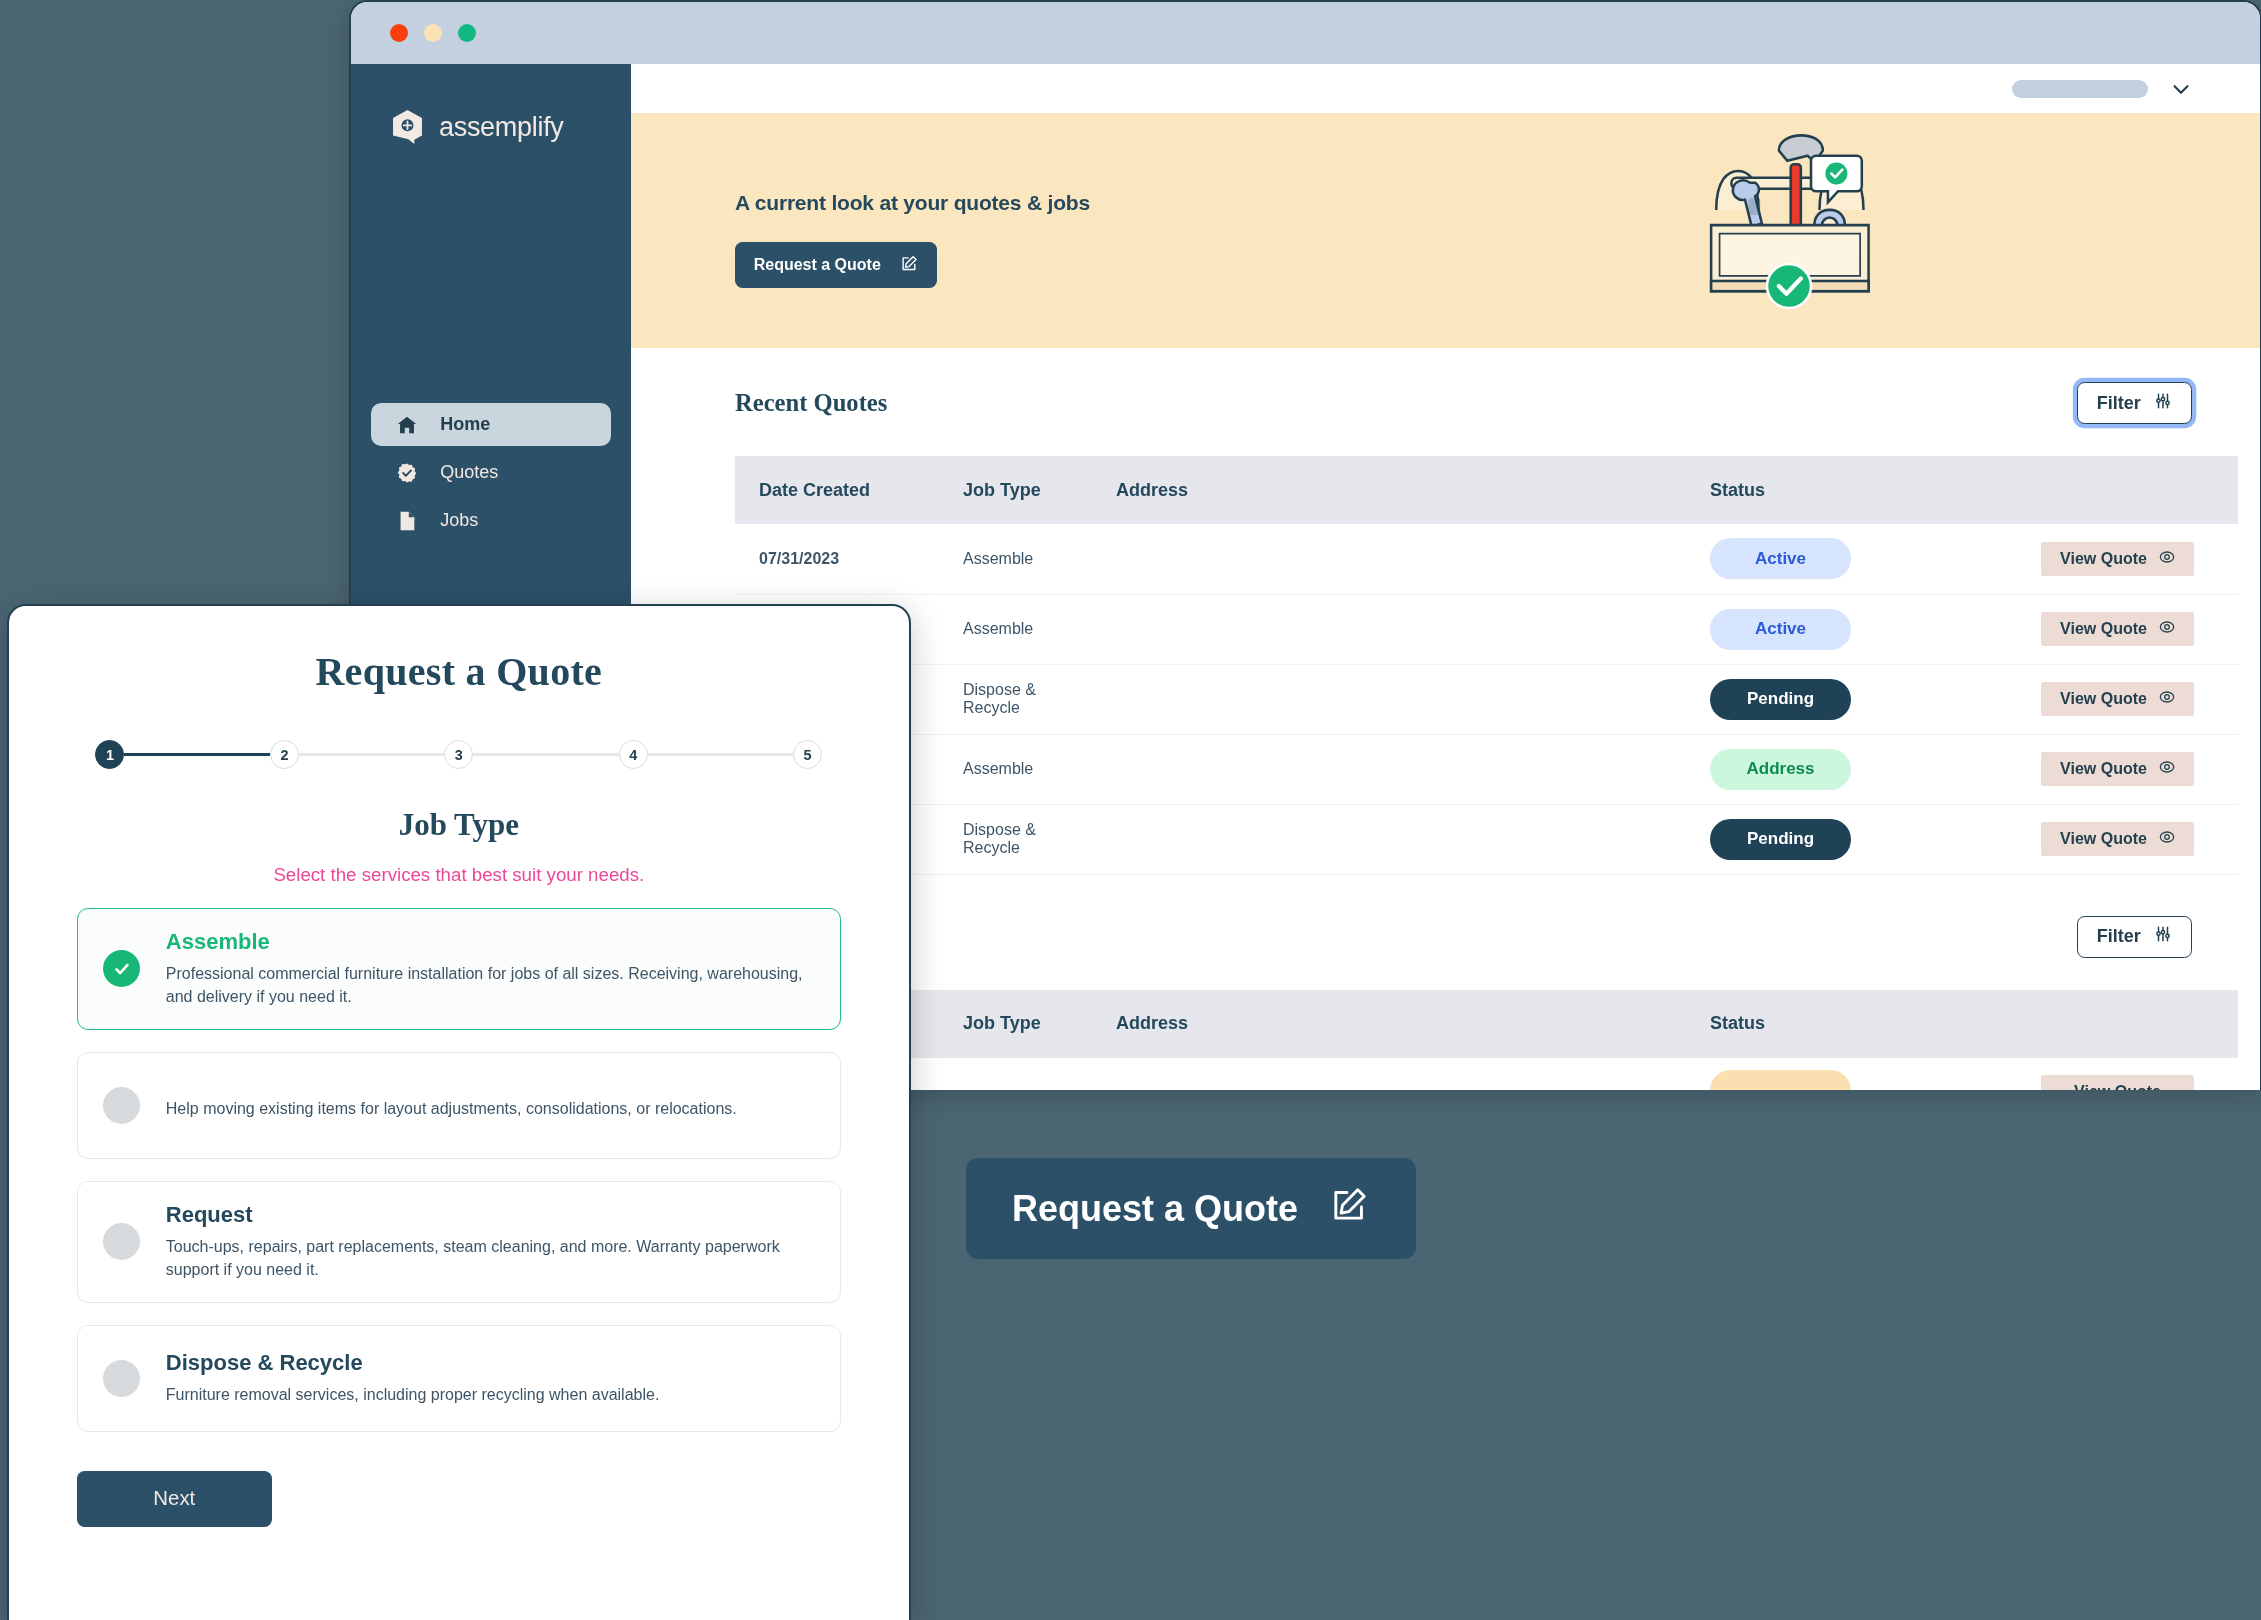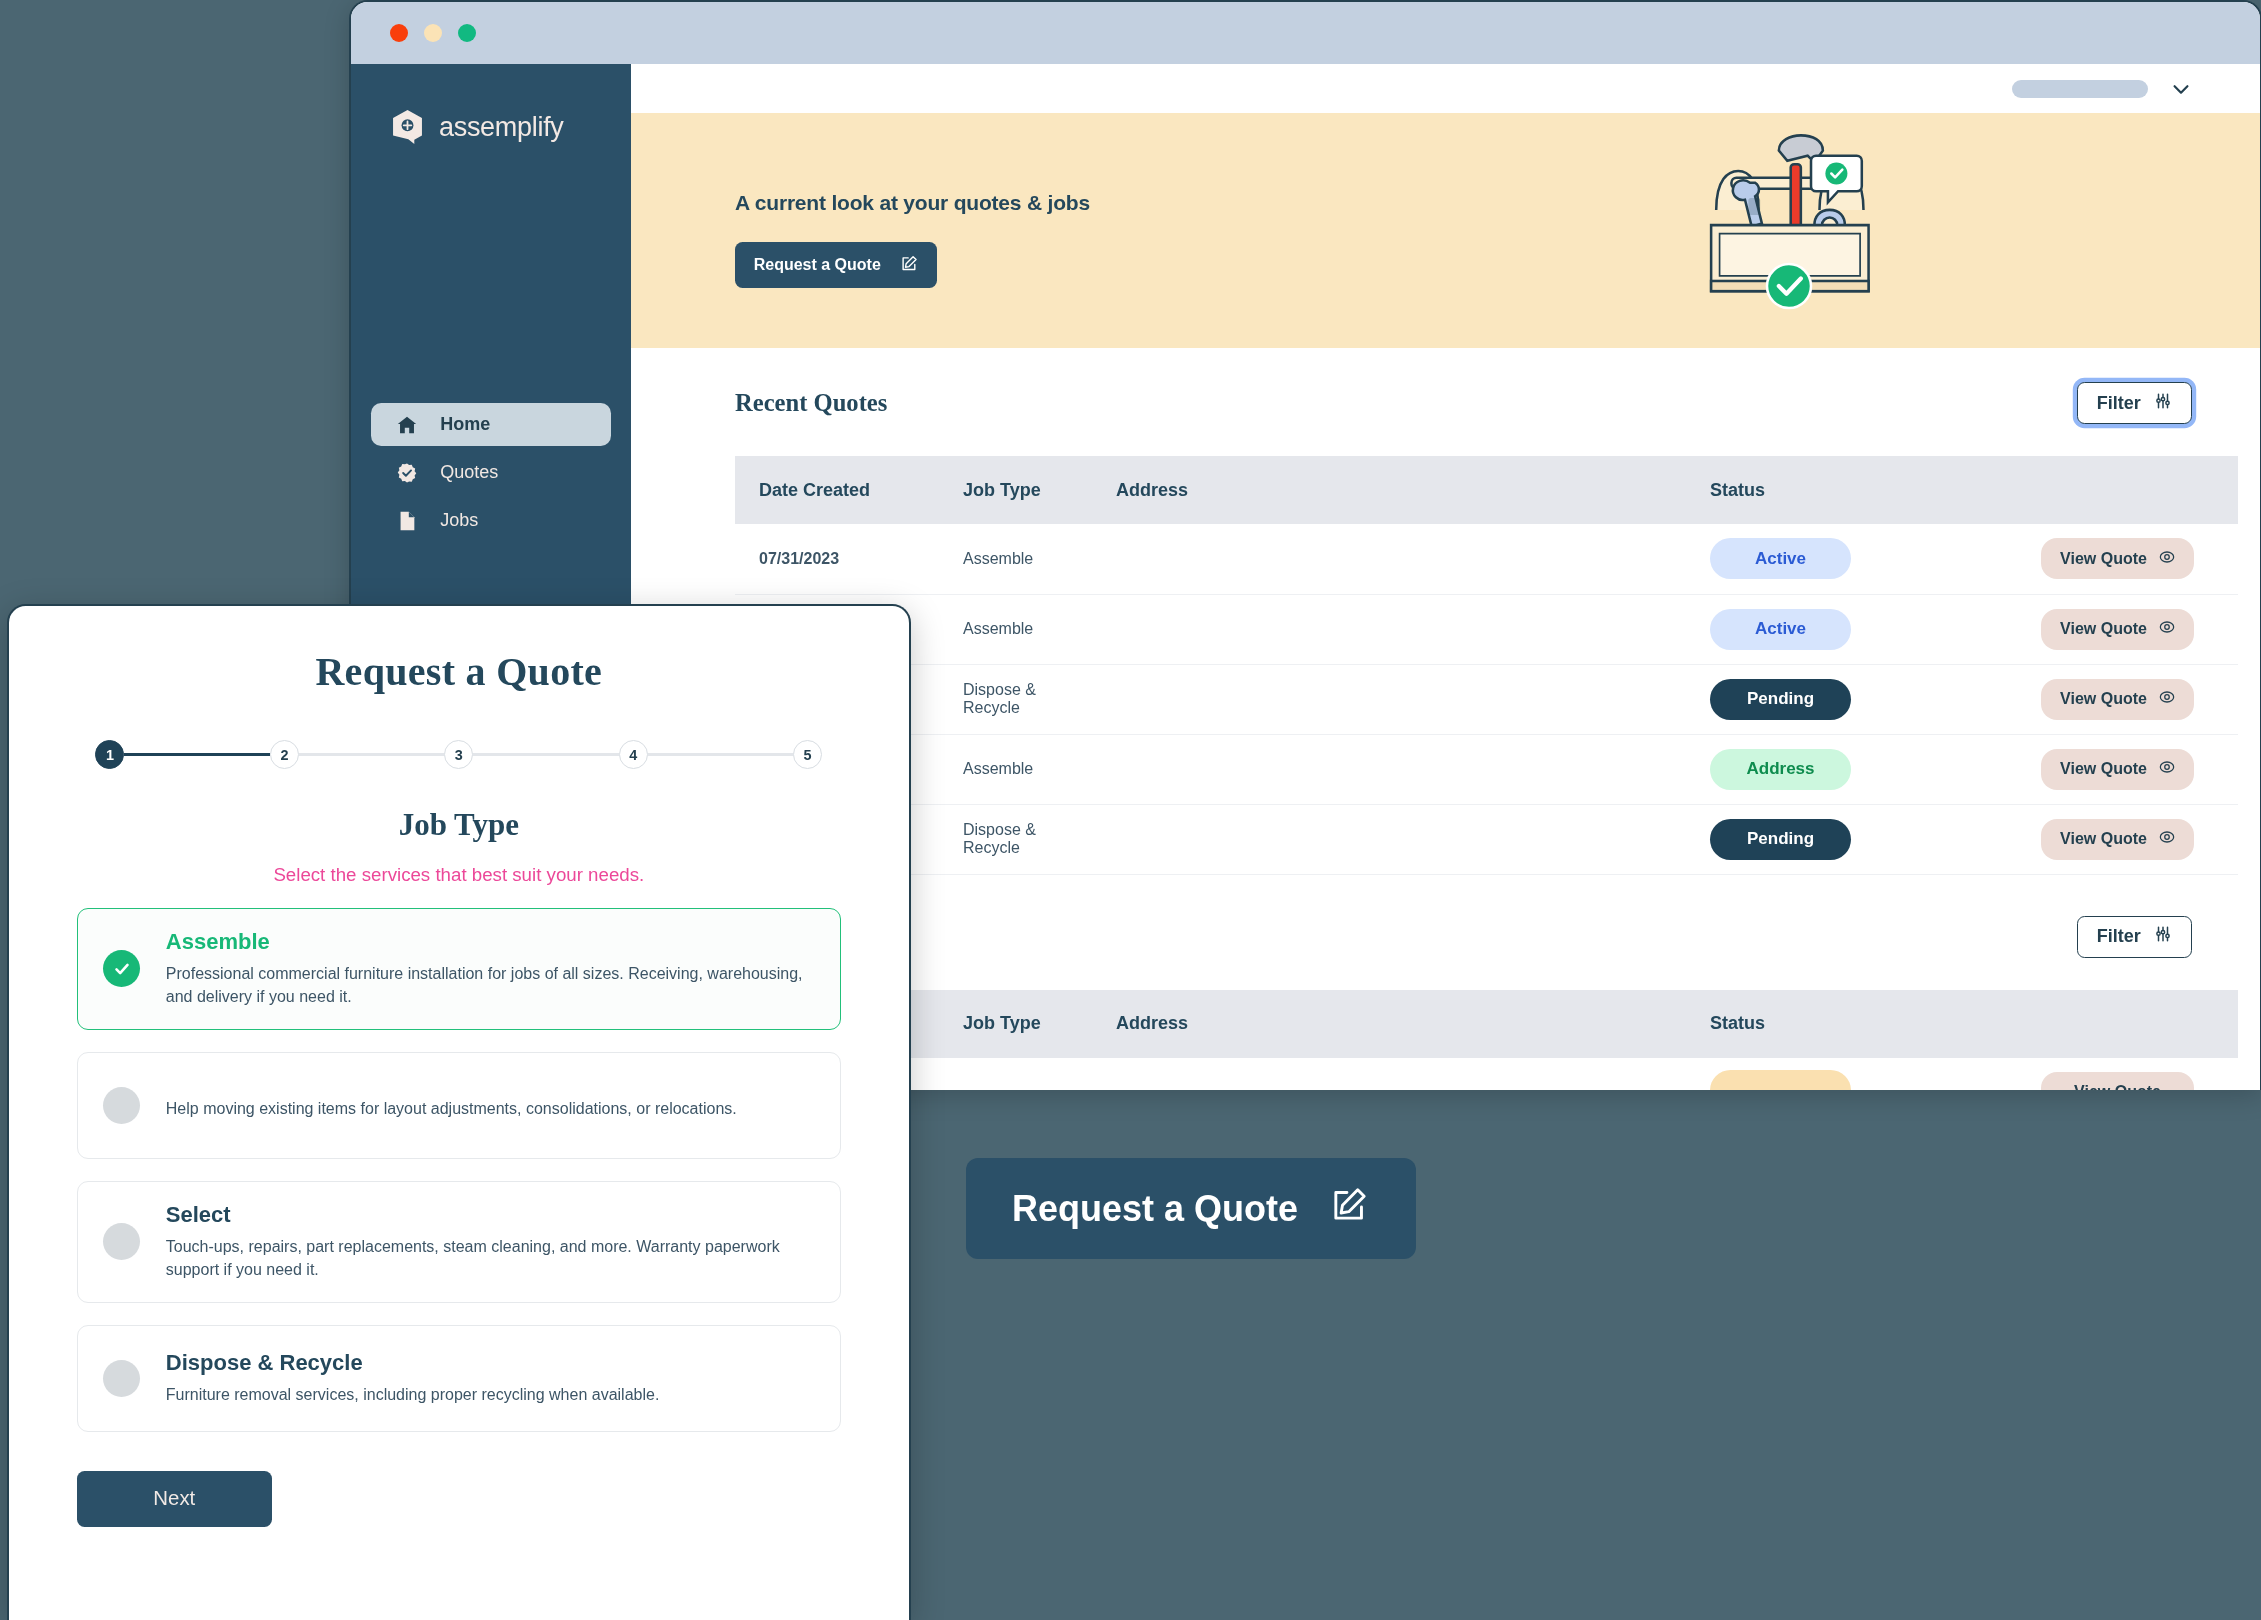--- a/index.html
+++ b/index.html
@@ -106,22 +106,22 @@
     display: inline-flex; align-items: center; justify-content: center;
     min-width: 141px; height: 41px; border-radius: 20.4px;
     font-size: 17px; font-weight: bold;
   }
   .badge.active { background: #d6e4fd; color: #2b5bd4; }
   .badge.pending { background: #1f4257; color: #ffffff; }
   .badge.accepted { background: #ccf7de; color: #0e8c4e; }
   .badge.amberb { background: #fae0b0; color: #8a6412; }
   .btn-view {
     display: inline-flex; align-items: center; justify-content: center; gap: 12px;
-    background: #eddcd6; color: #24404f; border: none; border-radius: 16px;
-    min-width: 153px; height: 41px; font-size: 16px; font-weight: bold; cursor: pointer;
+    background: #eddcd6; color: #24404f; border: none; border-radius: 2px;
+    min-width: 153px; height: 34px; font-size: 16px; font-weight: bold; cursor: pointer;
     font-family: "Liberation Sans", sans-serif;
   }
 
   
   .modal {
     position: absolute; left: 6.8px; top: 604px; width: 904px; height: 1016px;
     background: #fff; border: 2.5px solid #24404f;
     border-radius: 18.7px 18.7px 0 0; border-bottom: none;
     padding: 42px 68px 0; box-shadow: 0 8.5px 34px rgba(0,0,0,.22);
   }
@@ -483,21 +483,21 @@
     <div class="opt">
       <span class="radio"></span>
       <span>
         <span class="opt-desc" style="display:block">Help moving existing items for layout adjustments, consolidations, or relocations.</span>
       </span>
     </div>
 
     <div class="opt">
       <span class="radio"></span>
       <span>
-        <span class="opt-title" style="display:block">Select</span>
+        <span class="opt-title" style="display:block">Request</span>
         <span class="opt-desc" style="display:block">Touch-ups, repairs, part replacements, steam cleaning, and more. Warranty paperwork support if you need it.</span>
       </span>
     </div>
 
     <div class="opt">
       <span class="radio"></span>
       <span>
         <span class="opt-title" style="display:block">Dispose &amp; Recycle</span>
         <span class="opt-desc" style="display:block">Furniture removal services, including proper recycling when available.</span>
       </span>

